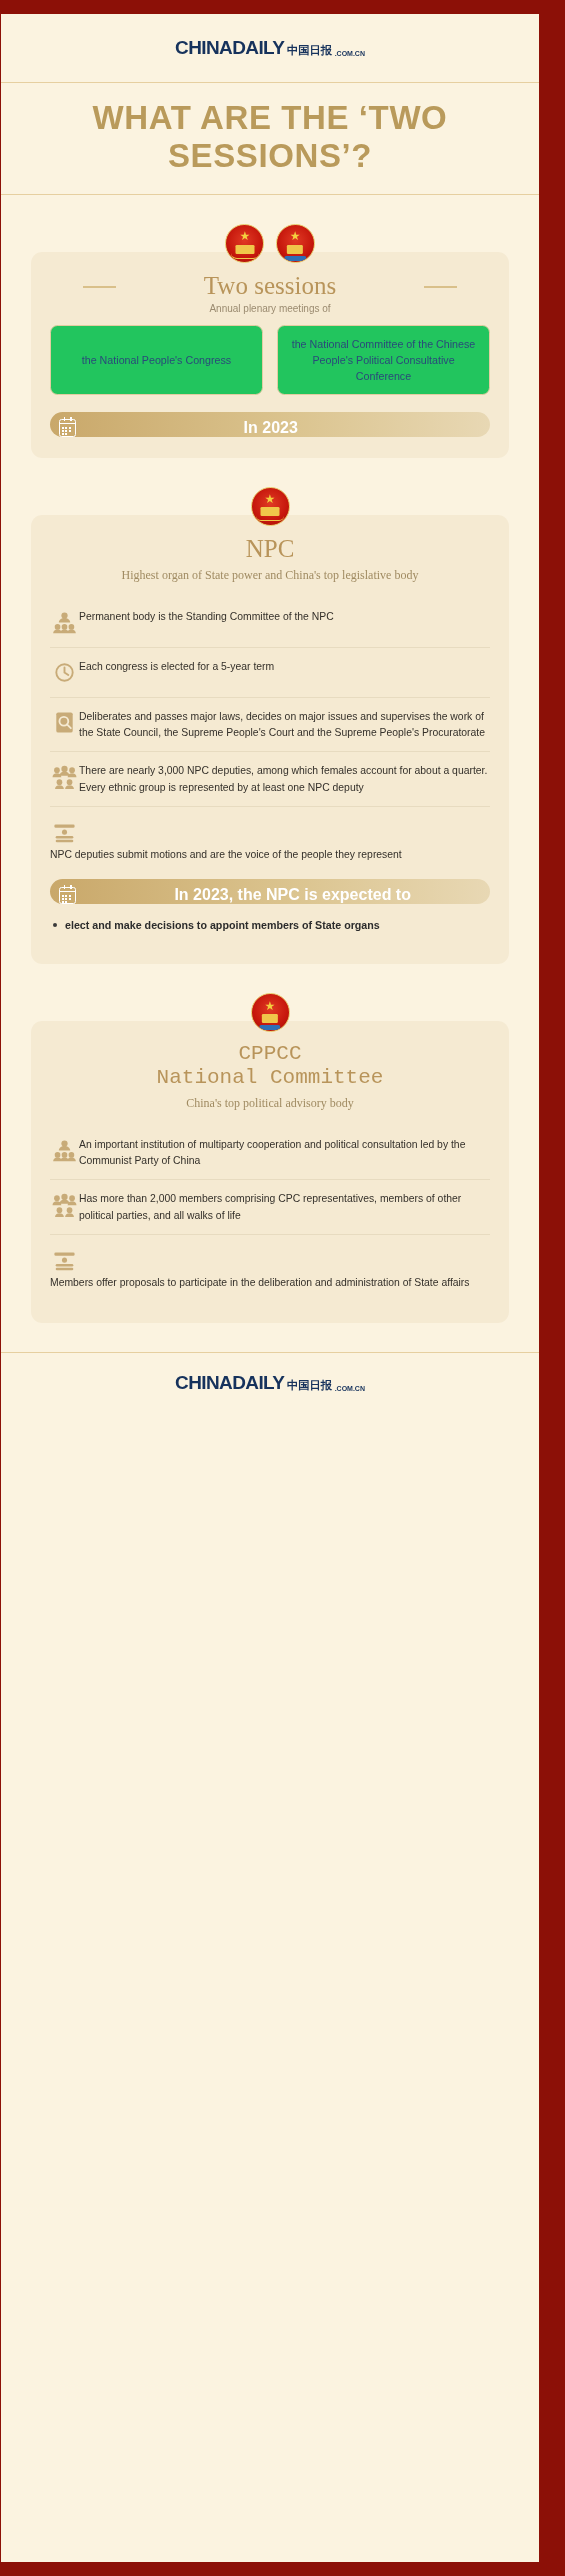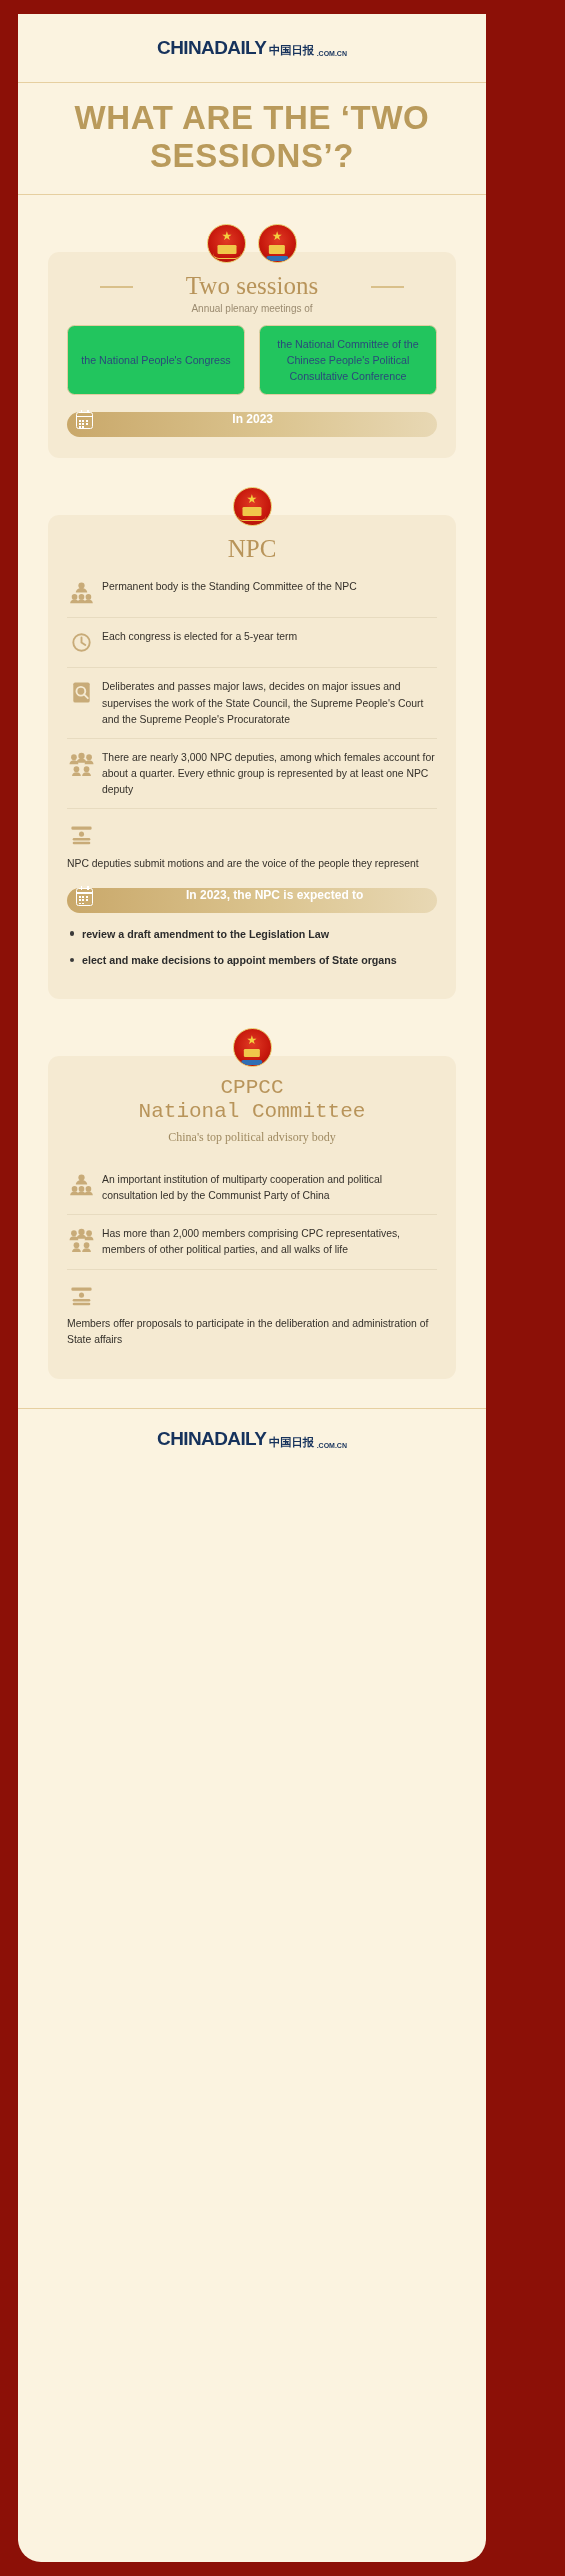--- a/index.html
+++ b/index.html
@@ -8,27 +8,26 @@
   }
   body {
     width: 565px;
     height: 2576px;
     background: #8c1007;
     font-family: "Liberation Sans", sans-serif;
     overflow: hidden;
   }
   .page {
     position: absolute;
-    left: 18px;
+    left: 1px;
     top: 14px;
-    width: 468px;
+    width: 538px;
     height: 2548px;
     background: #fbf3e0;
     box-sizing: border-box;
-    border-radius: 23px;
   }
 
   
   .masthead {
     height: 68px;
     display: flex;
     align-items: center;
     justify-content: center;
     background: #fbf3e0;
   }
@@ -205,26 +204,26 @@
     font-size: 10.7px;
     line-height: 1.5;
   }
 
   .ribbon-band {
     margin-top: 16.3px;
     height: 25px;
     border-radius: 12.6px;
     background: linear-gradient(90deg, #c9a86a 0%, #dbc48f 55%, #e8d8b4 100%);
     display: flex;
-    align-items: flex-start;
+    align-items: flex-end;
     padding-left: 8.8px;
     box-sizing: border-box;
     color: #ffffff;
     font-weight: bold;
-    font-size: 12px;
+    font-size: 16px;
     position: relative;
   }
   .ribbon-band .band-label {
     flex: 1;
     text-align: center;
     padding-right: 25px;
   }
   .cal-icon {
     width: 17.6px;
     height: 17.6px;
@@ -292,21 +291,21 @@
     font-weight: bold;
   }
 
   
   .facts {
     margin-top: 5px;
   }
   .fact {
     display: flex;
     align-items: flex-start;
-    gap: 6px;
+    gap: 0;
     padding: 10px 0;
     border-bottom: 0.6px solid #e7dbc0;
   }
   .fact:last-child { border-bottom: none; flex-direction: column; }
   .fact-ico {
     flex: 0 0 29px;
     width: 29px;
     height: 29px;
     position: relative;
   }
@@ -417,20 +416,21 @@
         <span class="star">★</span>
         <span class="gate"></span>
         <span class="ears"></span>
       </div>
     </div>
 
     <div class="card">
       <div class="sec-title">
         <span>NPC</span>
       </div>
+      <div class="sec-sub2">Highest organ of State power and China's top legislative body</div>
 
       <div class="facts">
 
         <div class="fact">
           <span class="fact-ico ic">
             <svg width="29" height="29" viewBox="0 0 46 46">
               <circle cx="23" cy="12" r="5" fill="#c8ab78"></circle>
               <path d="M14 23c0-4 4-7 9-7s9 3 9 7z" fill="#c8ab78"></path>
               <circle cx="12" cy="30" r="4.5" fill="#c8ab78"></circle>
                 <circle cx="23" cy="30" r="4.5" fill="#c8ab78"></circle>
@@ -504,23 +504,20 @@
               <i></i>
               <i></i>
               <i></i>
             </span>
         </span>
         <span class="band-label">In 2023, the NPC is expected to</span>
       </div>
 
       <ul class="bullets">
         <li>
-          <span>review a draft amendment to the Legislation Law</span>
-        </li>
-        <li>
           <span>elect and make decisions to appoint members of State organs</span>
         </li>
       </ul>
     </div>
   </div>
 
   <div class="sec-gap"></div>
 
   <div class="section">
     <div class="emblem-wrap">

